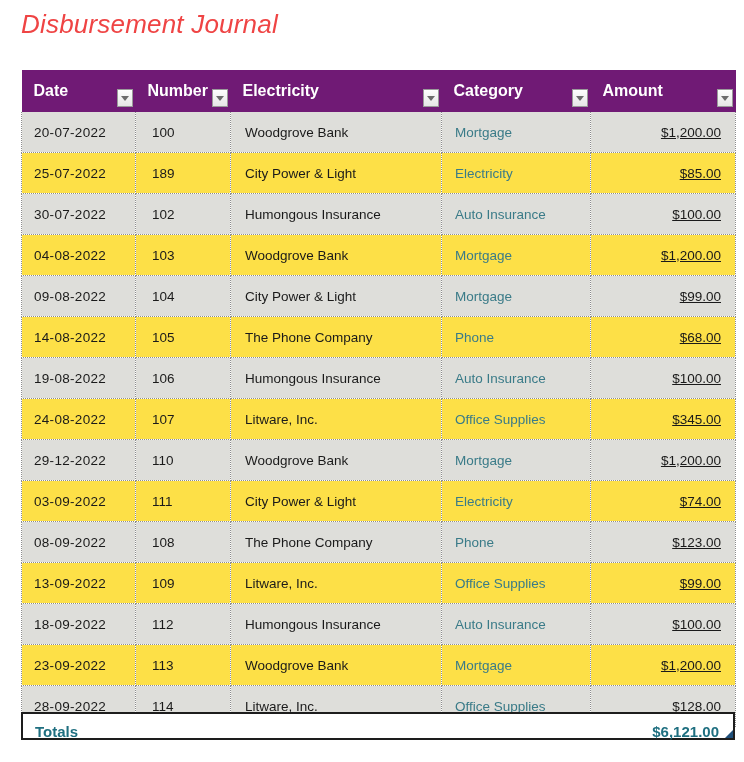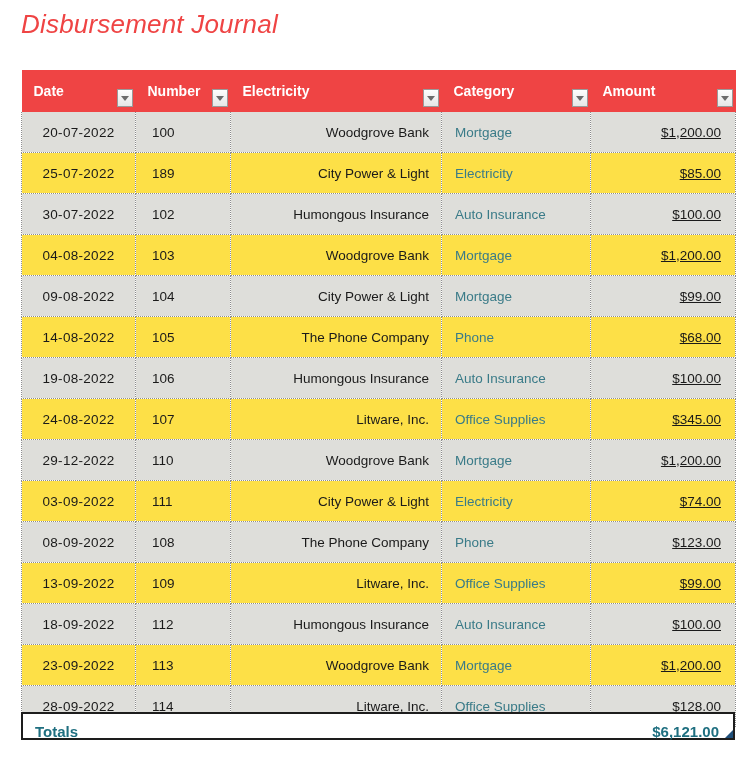--- a/index.html
+++ b/index.html
@@ -51,25 +51,25 @@
 
   
   col.c-date   { width: 114px; }
   col.c-num    { width: 95px;  }
   col.c-desc   { width: 211px; }
   col.c-cat    { width: 149px; }
   col.c-amt    { width: 145px; }
 
   
   thead th {
-    background: #ef4444;
+    background: #701a75;
     color: #ffffff;
     height: 42px;
     padding: 0;
-    font-size: 14px;
+    font-size: 16px;
     font-weight: bold;
     text-align: left;
     vertical-align: middle;
     position: relative;
     border: none;
     margin-top: 43px;
   }
   .th-inner {
     display: block;
     padding-left: 12px;
@@ -114,29 +114,28 @@
     vertical-align: middle;
     border-right: 1px dotted #8c8c8c;
     border-bottom: 1px dotted #8c8c8c;
     white-space: nowrap;
     overflow: hidden;
   }
   tbody td:last-child { border-right: 1px dotted #8c8c8c; text-decoration: underline; }
   tbody tr td:first-child { border-left: 1px dotted #8c8c8c; }
 
   td.cell-date {
-    text-align: center;
     letter-spacing: 0.3px;
   }
   td.cell-num {
     text-align: left;
     padding-left: 16px;
   }
   td.cell-desc {
-    text-align: right;
+    text-align: left;
     padding-left: 14px;
   }
   td.cell-cat {
     text-align: left;
     padding-left: 13px;
     color: #3a7b88;
   }
   td.cell-amt {
     text-align: right;
     padding-right: 14px;

